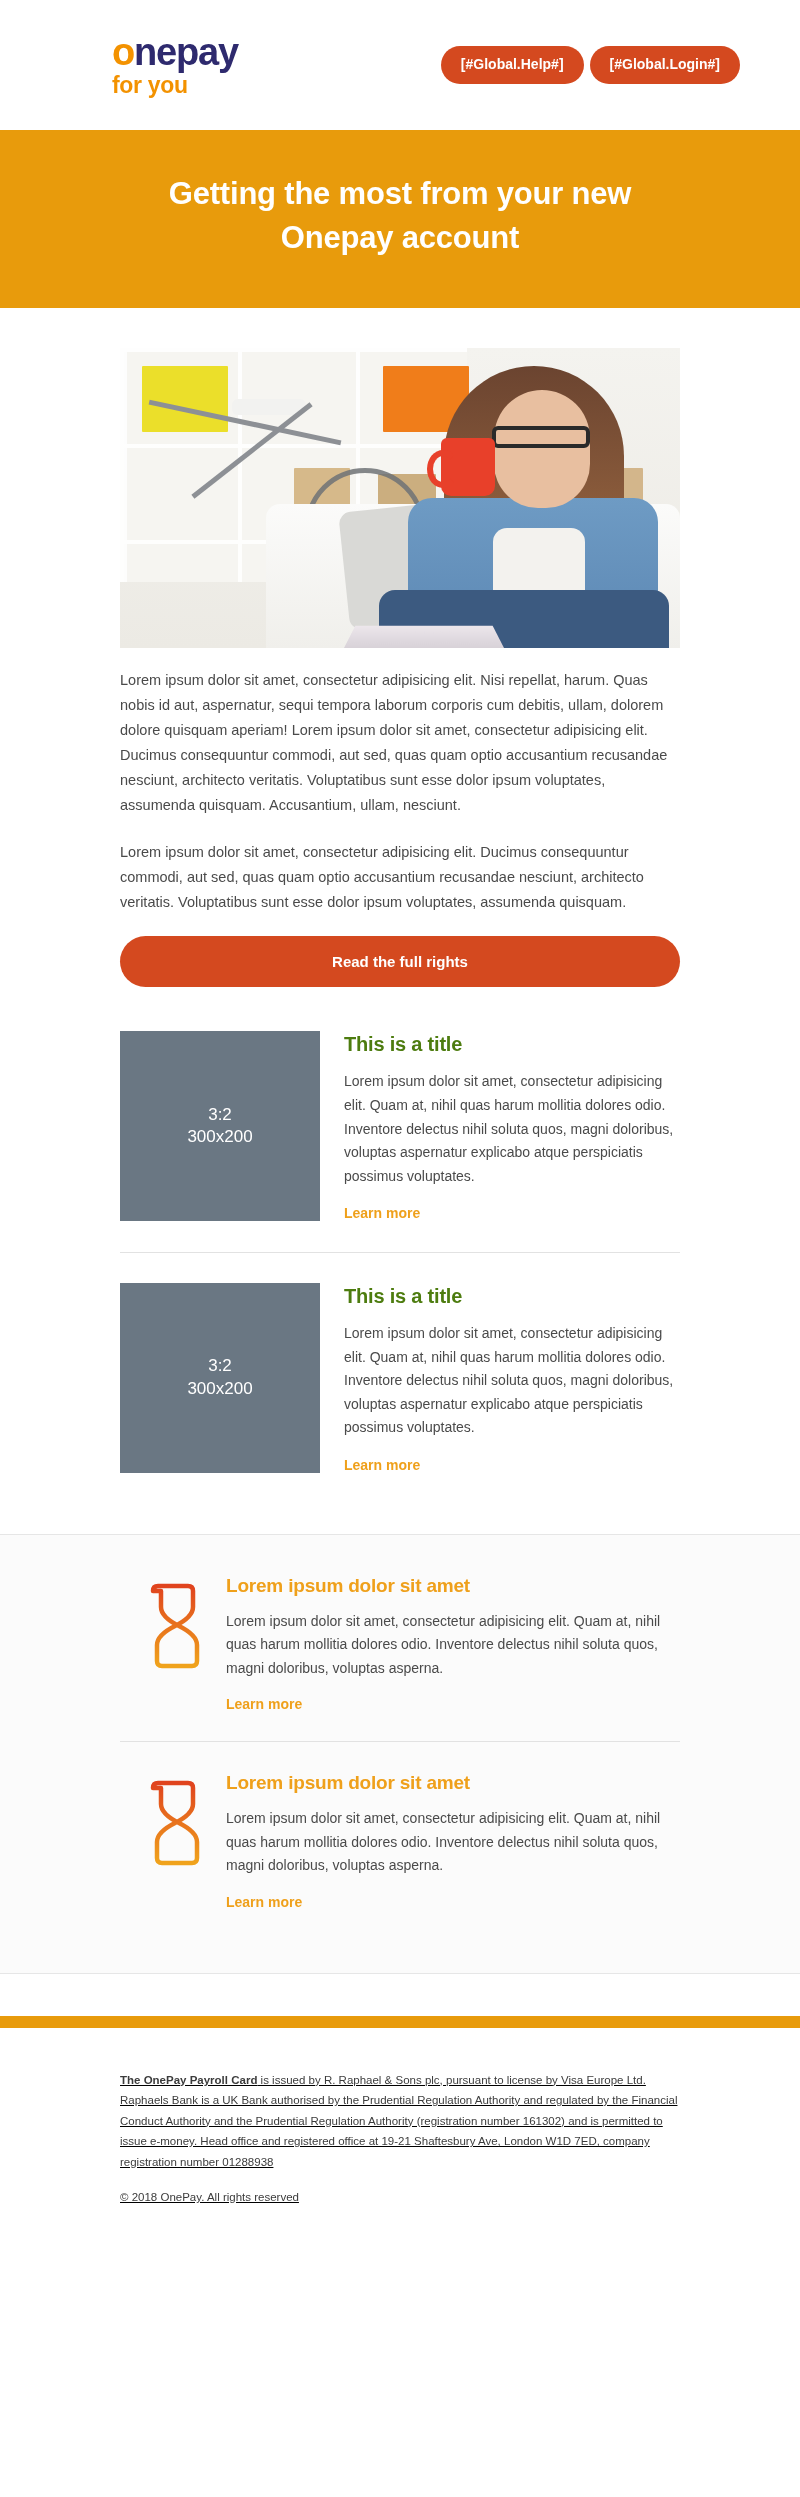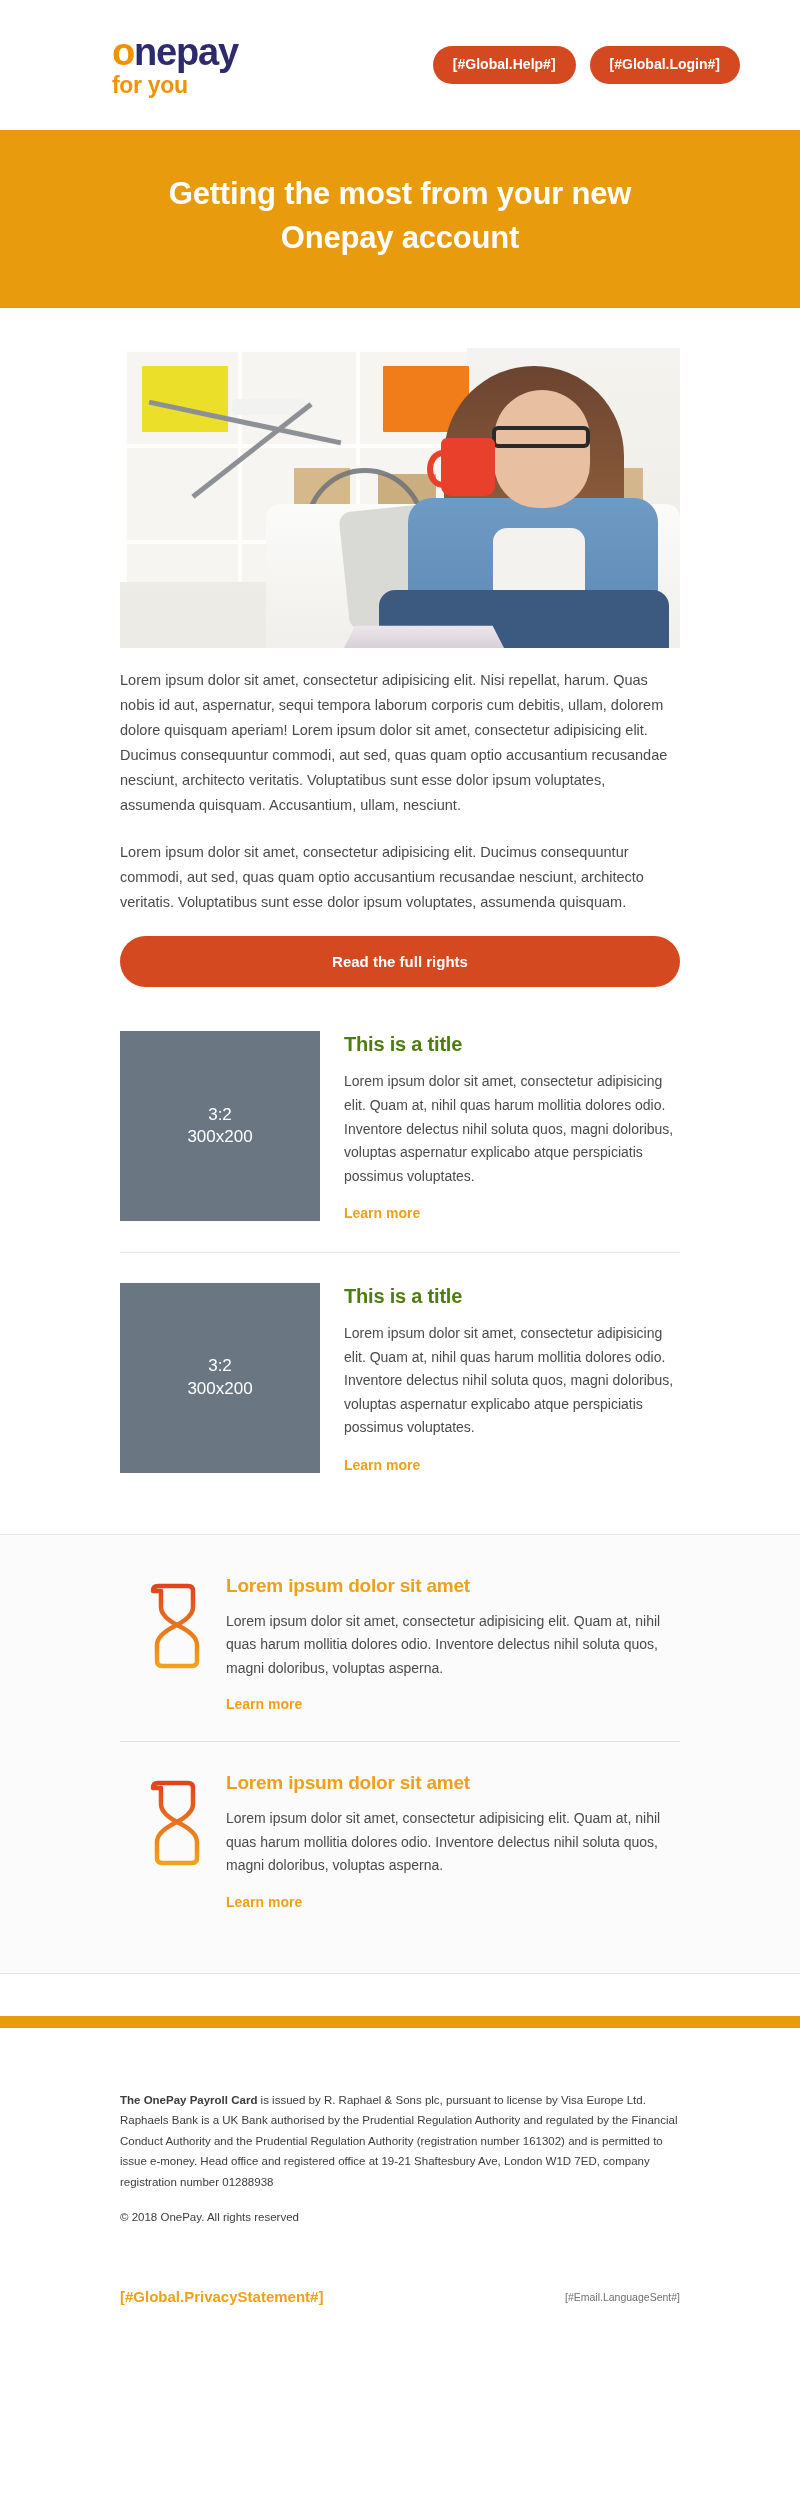--- a/index.html
+++ b/index.html
@@ -47,21 +47,21 @@
     font-size: 23px;
     font-weight: 700;
     color: #F39200;
     margin-top: 3px;
     letter-spacing: -0.3px;
   }
 
   .header-actions {
     margin-left: auto;
     display: flex;
-    gap: 14px;
+    gap: 6px;
     align-items: center;
   }
   .pill-btn {
     background: #D4491F;
     color: #ffffff;
     font-size: 14px;
     font-weight: 700;
     border: none;
     border-radius: 22px;
     padding: 11px 20px;
@@ -303,21 +303,22 @@
 
   
   .orange-rule {
     height: 12px;
     background: #E89B0C;
     margin-top: 42px;
   }
 
   
   .footer-legal {
-    padding: 62px 120px 0;
+    padding: 42px 120px 0;
+    text-decoration: underline;
   }
   .legal-text {
     color: #3C3C3C;
     font-size: 11.5px;
     line-height: 1.78;
     margin-bottom: 16px;
   }
   .legal-text b { font-weight: 700; }
   .copyright {
     color: #3C3C3C;
@@ -468,18 +469,14 @@
 
   </div>
 
   <div class="orange-rule"></div>
 
   <div class="footer-legal">
     <div class="legal-text"><b>The OnePay Payroll Card</b><span> is issued by R. Raphael &amp; Sons plc, pursuant to license by Visa Europe Ltd. Raphaels Bank is a UK Bank authorised by the Prudential Regulation Authority and regulated by the Financial Conduct Authority and the Prudential Regulation Authority (registration number 161302) and is permitted to issue e-money. Head office and registered office at 19-21 Shaftesbury Ave, London W1D 7ED, company registration number 01288938</span></div>
     <div class="copyright">© 2018 OnePay. All rights reserved</div>
   </div>
 
-  <div class="footer-links">
-    <a href="#" class="privacy-link">[#Global.PrivacyStatement#]</a>
-    <span class="lang-token">[#Email.LanguageSent#]</span>
-  </div>
 
 </div>
 
 </body></html>

